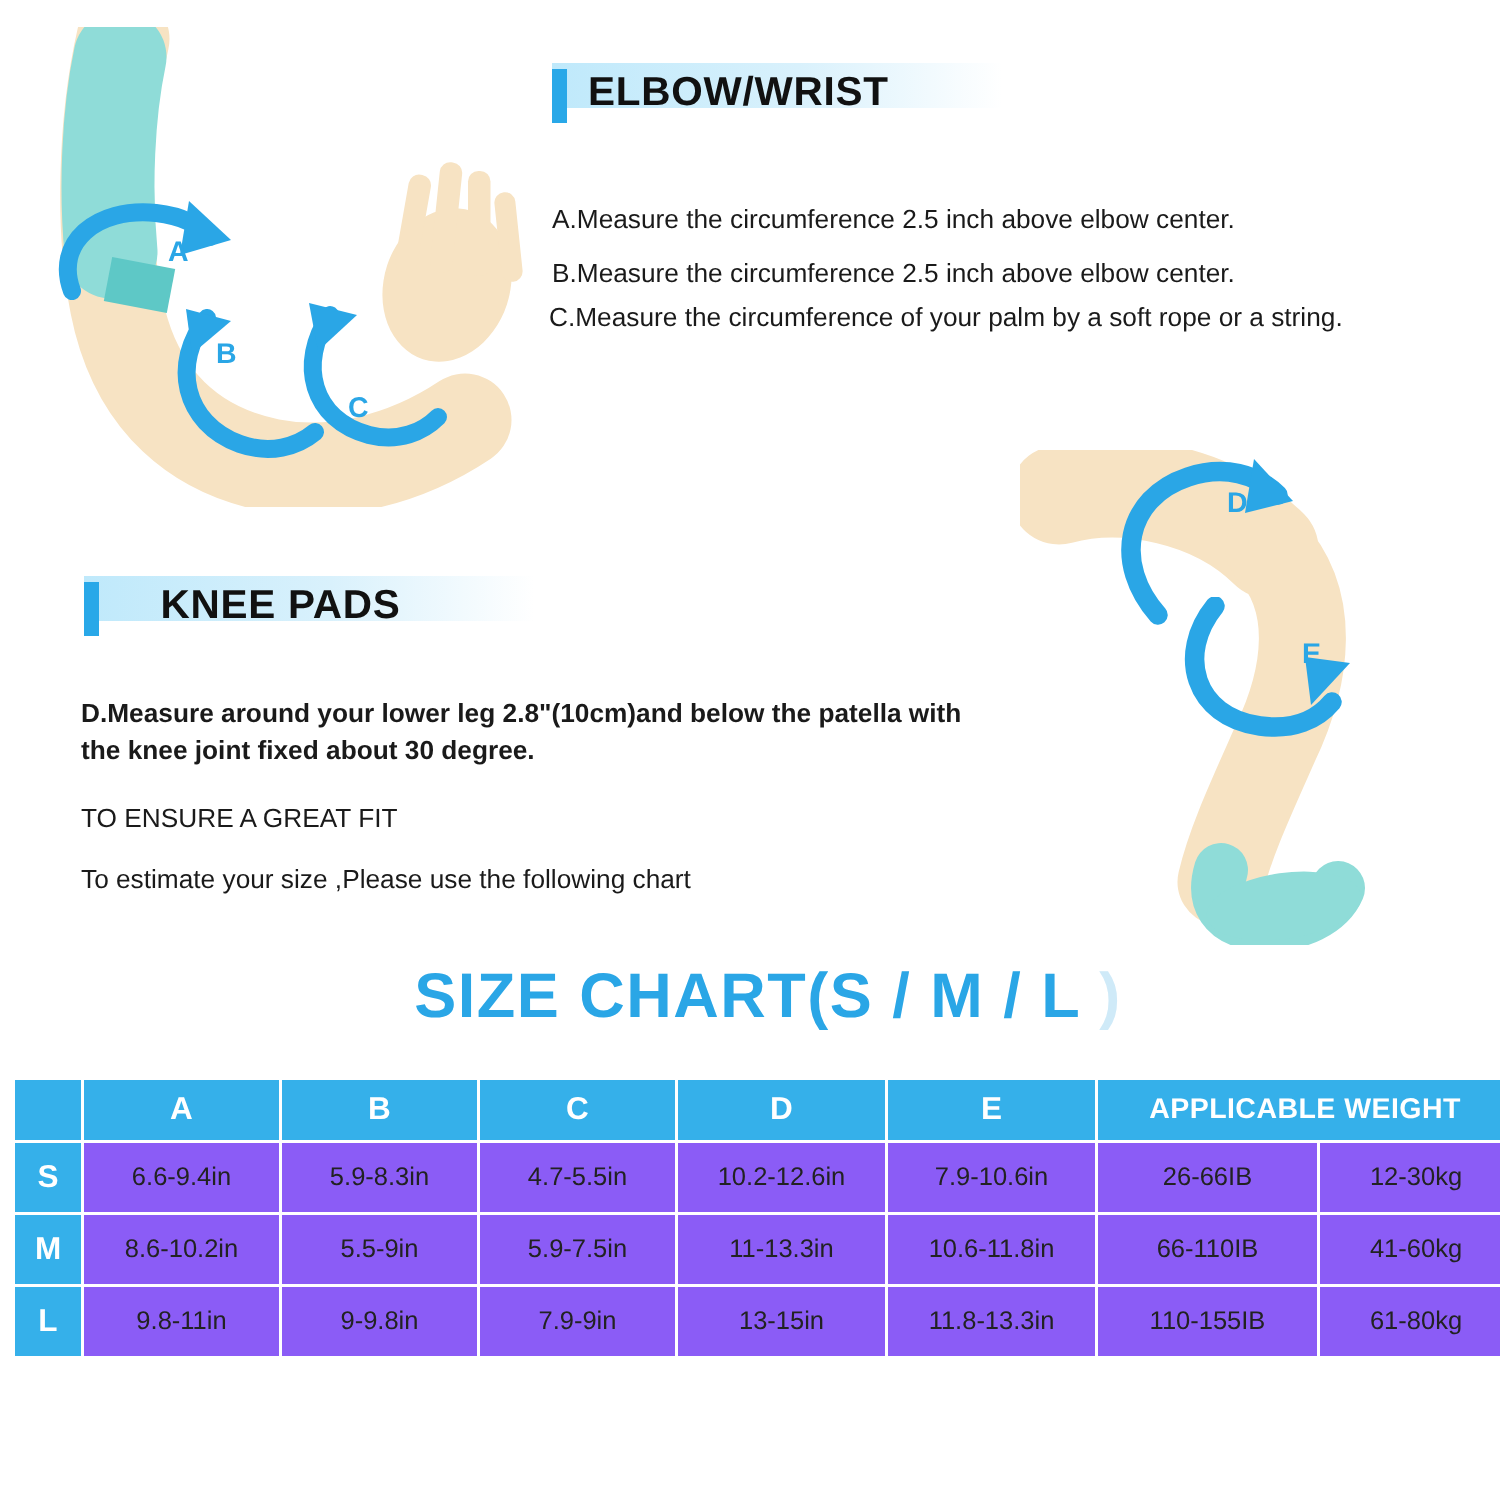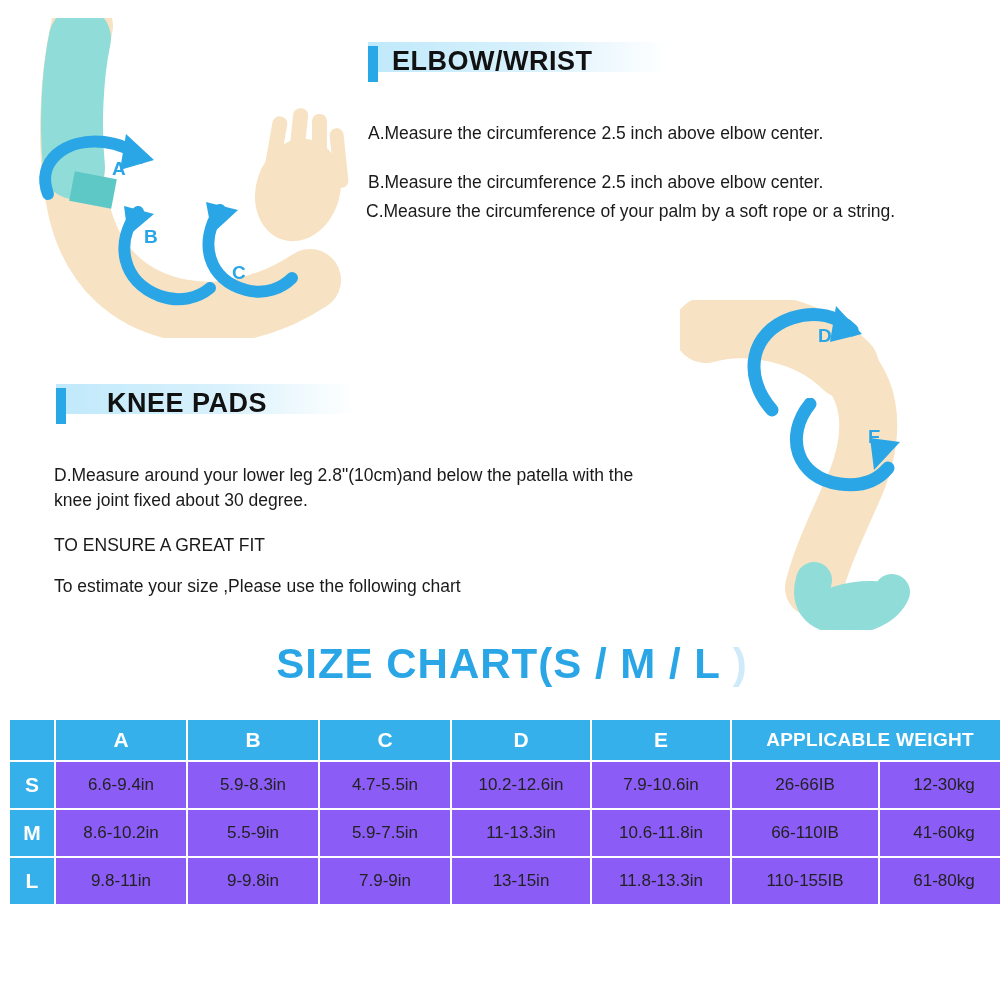--- a/index.html
+++ b/index.html
@@ -167,31 +167,31 @@
   </svg>
 </div>
 <div class="art" style="left:232px; top:262px; font-size:19px; font-weight:bold; color:#2aa6e6;">C</div>
 
 <div class="head-band" style="left:368px; top:42px; width:300px;"></div>
 <div class="section-head" style="left:368px; top:46px;">
   <div class="head-bar"></div>
   <div class="head-text">ELBOW/WRIST</div>
 </div>
 
-<div class="para" style="left:368px; top:121px; width:620px;">A.Measure the circumference 2.5 inch above elbow center.</div>
+<div class="para" style="left:368px; top:134px; width:620px;">A.Measure the circumference 2.5 inch above elbow center.</div>
 <div class="para" style="left:368px; top:170px; width:620px;">B.Measure the circumference 2.5 inch above elbow center.</div>
 <div class="para" style="left:366px; top:199px; width:600px;">C.Measure the circumference of your palm by a soft rope or a string.</div>
 
 <div class="head-band" style="left:56px; top:384px; width:300px;"></div>
 <div class="section-head" style="left:56px; top:388px;gap:27px;">
   <div class="head-bar"></div>
   <div class="head-text">KNEE PADS</div>
 </div>
 
-<div class="para" style="left:54px; top:463px; width:610px;">D.Measure around your lower leg 2.8"(10cm)and below the patella with the knee joint fixed about 30 degree.</div>
+<div class="para" style="left:54px; top:463px; width:610px;font-weight:bold;">D.Measure around your lower leg 2.8"(10cm)and below the patella with the knee joint fixed about 30 degree.</div>
 <div class="para" style="left:54px; top:533px; width:610px;">TO ENSURE  A GREAT FIT</div>
 <div class="para" style="left:54px; top:574px; width:610px;">To estimate your size ,Please use the following chart</div>
 
 <div class="art" style="left:680px; top:300px; width:300px; height:330px;">
   <svg width="300" height="330" viewBox="0 0 300 330">
 
     <path d="M26 30 C70 18 130 30 166 66" stroke="#f7e3c3" stroke-width="66" fill="none" stroke-linecap="round"></path>
 
     <path d="M166 66 C198 100 192 150 170 196 C154 232 140 262 134 288" stroke="#f7e3c3" stroke-width="58" fill="none" stroke-linecap="round"></path>
 

